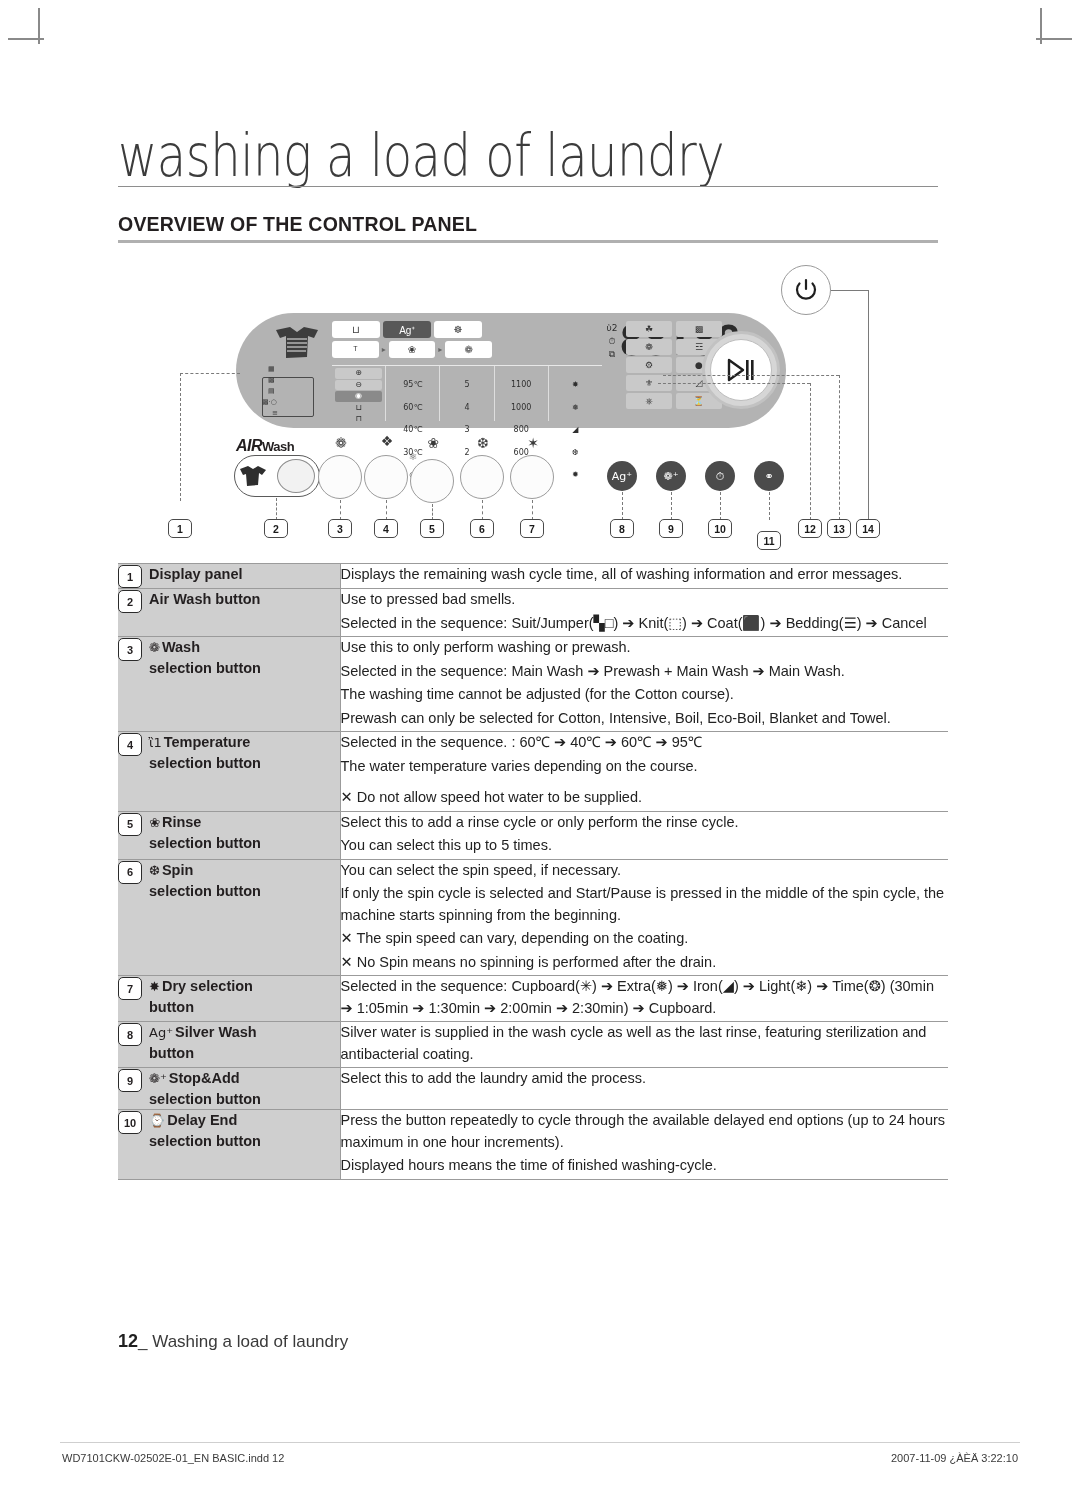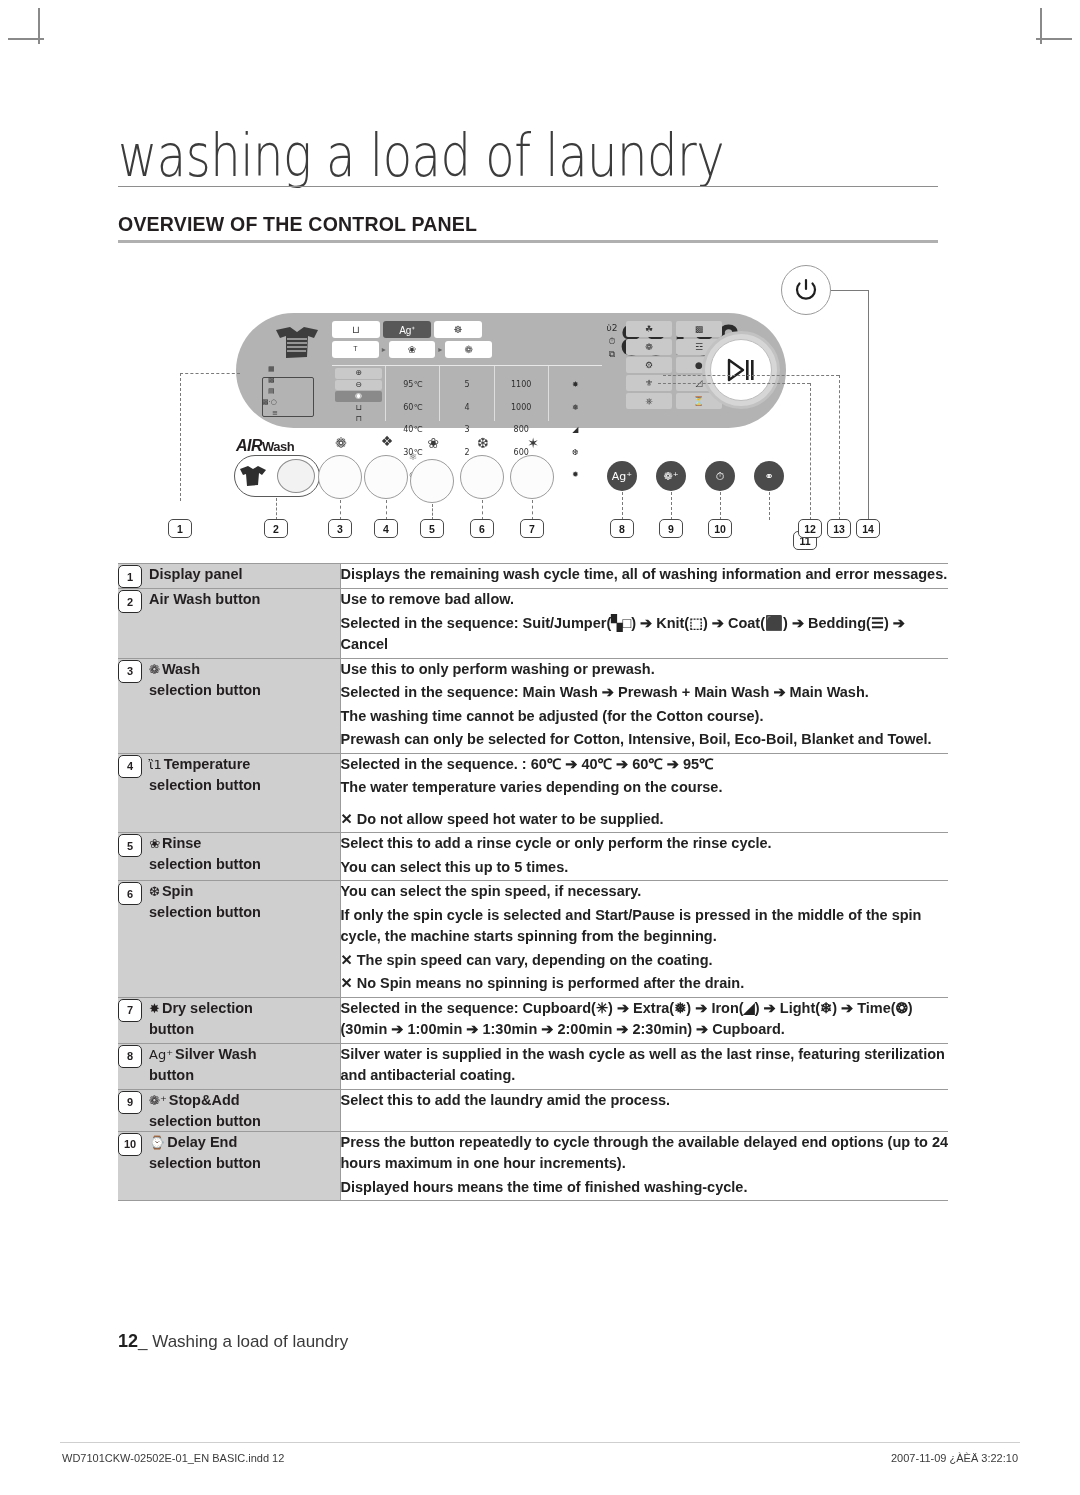--- a/index.html
+++ b/index.html
@@ -227,21 +227,20 @@
   }
   .lbl-text { font-size: 14.5px; font-weight: bold; line-height: 20px; }
   .lbl-text .ic {
     font-family: "DejaVu Sans", sans-serif; font-weight: normal;
     font-size: 13px; margin-right: 2px;
   }
   td.desc { padding: 9px 10px 10px 12px; }
   .desc p {
     font-size: 14.5px; line-height: 21.5px; color: #222;
     margin: 0 0 2px 0;
-    font-weight: bold;
   }
   .desc p.gap { margin-top: 10px; }
 
   
   .folio {
     position: absolute; left: 118px; top: 1331px;
     font-size: 17px; color: #3a3a3a;
   }
   .folio b { font-size: 18px; color: #1f1f1f; }
   .foot-rule {
@@ -442,21 +441,21 @@
     <div class="callout" style="left:50px;  top:264px;">1</div>
     <div class="callout" style="left:146px; top:264px;">2</div>
     <div class="callout" style="left:210px; top:264px;">3</div>
     <div class="callout" style="left:256px; top:264px;">4</div>
     <div class="callout" style="left:302px; top:264px;">5</div>
     <div class="callout" style="left:352px; top:264px;">6</div>
     <div class="callout" style="left:402px; top:264px;">7</div>
     <div class="callout" style="left:492px; top:264px;">8</div>
     <div class="callout" style="left:541px; top:264px;">9</div>
     <div class="callout" style="left:590px; top:264px;">10</div>
-    <div class="callout" style="left:639px; top:276px;margin-left:36px;">11</div>
+    <div class="callout" style="left:639px; top:276px;">11</div>
     <div class="callout" style="left:680px; top:264px;">12</div>
     <div class="callout" style="left:709px; top:264px;">13</div>
     <div class="callout" style="left:738px; top:264px;">14</div>
   </div>
 
   <table class="spec">
     <tbody>
 
       <tr>
         <td class="lbl">
@@ -475,21 +474,21 @@
       <tr>
         <td class="lbl">
           <div class="lbl-wrap">
             <div class="num-box">2</div>
             <div class="lbl-text">
               <span>Air Wash button</span>
             </div>
           </div>
         </td>
         <td class="desc">
-          <p>Use to remove bad allow.</p>
+          <p>Use to pressed bad smells.</p>
           <p>Selected in the sequence: Suit/Jumper(▚□) ➔ Knit(⬚) ➔ Coat(⬛) ➔ Bedding(☰) ➔ Cancel</p>
         </td>
       </tr>
 
       <tr>
         <td class="lbl">
           <div class="lbl-wrap">
             <div class="num-box">3</div>
             <div class="lbl-text">
               <span class="ic">❁</span><span>Wash</span><br>
@@ -560,21 +559,21 @@
         <td class="lbl">
           <div class="lbl-wrap">
             <div class="num-box">7</div>
             <div class="lbl-text">
               <span class="ic">✸</span><span>Dry selection</span><br>
               <span>button</span>
             </div>
           </div>
         </td>
         <td class="desc">
-          <p>Selected in the sequence: Cupboard(✳) ➔ Extra(❅) ➔ Iron(◢) ➔ Light(❄) ➔ Time(❂) (30min ➔ 1:00min ➔ 1:30min ➔ 2:00min ➔ 2:30min) ➔ Cupboard.</p>
+          <p>Selected in the sequence: Cupboard(✳) ➔ Extra(❅) ➔ Iron(◢) ➔ Light(❄) ➔ Time(❂) (30min ➔ 1:05min ➔ 1:30min ➔ 2:00min ➔ 2:30min) ➔ Cupboard.</p>
         </td>
       </tr>
 
       <tr>
         <td class="lbl">
           <div class="lbl-wrap">
             <div class="num-box">8</div>
             <div class="lbl-text">
               <span class="ic">Ag⁺</span><span>Silver Wash</span><br>
               <span>button</span>

